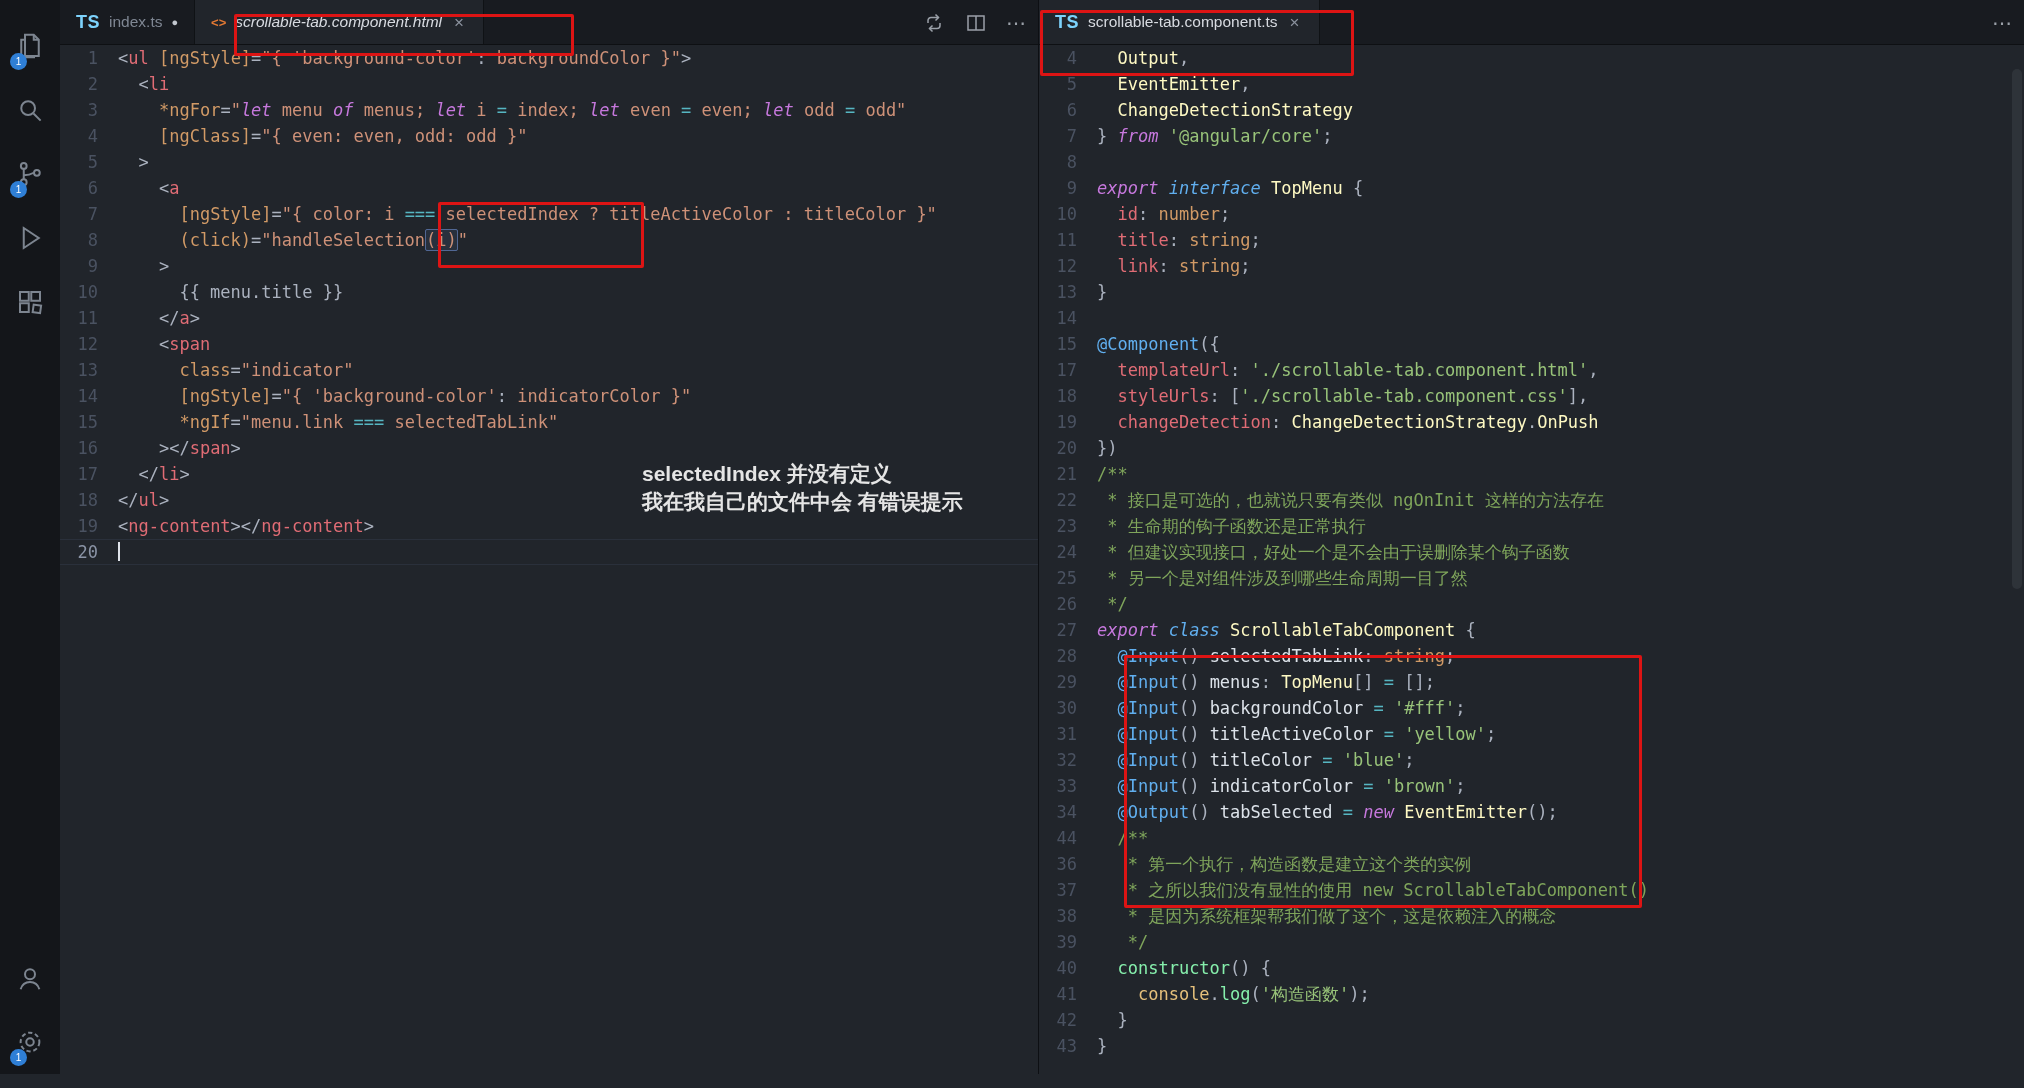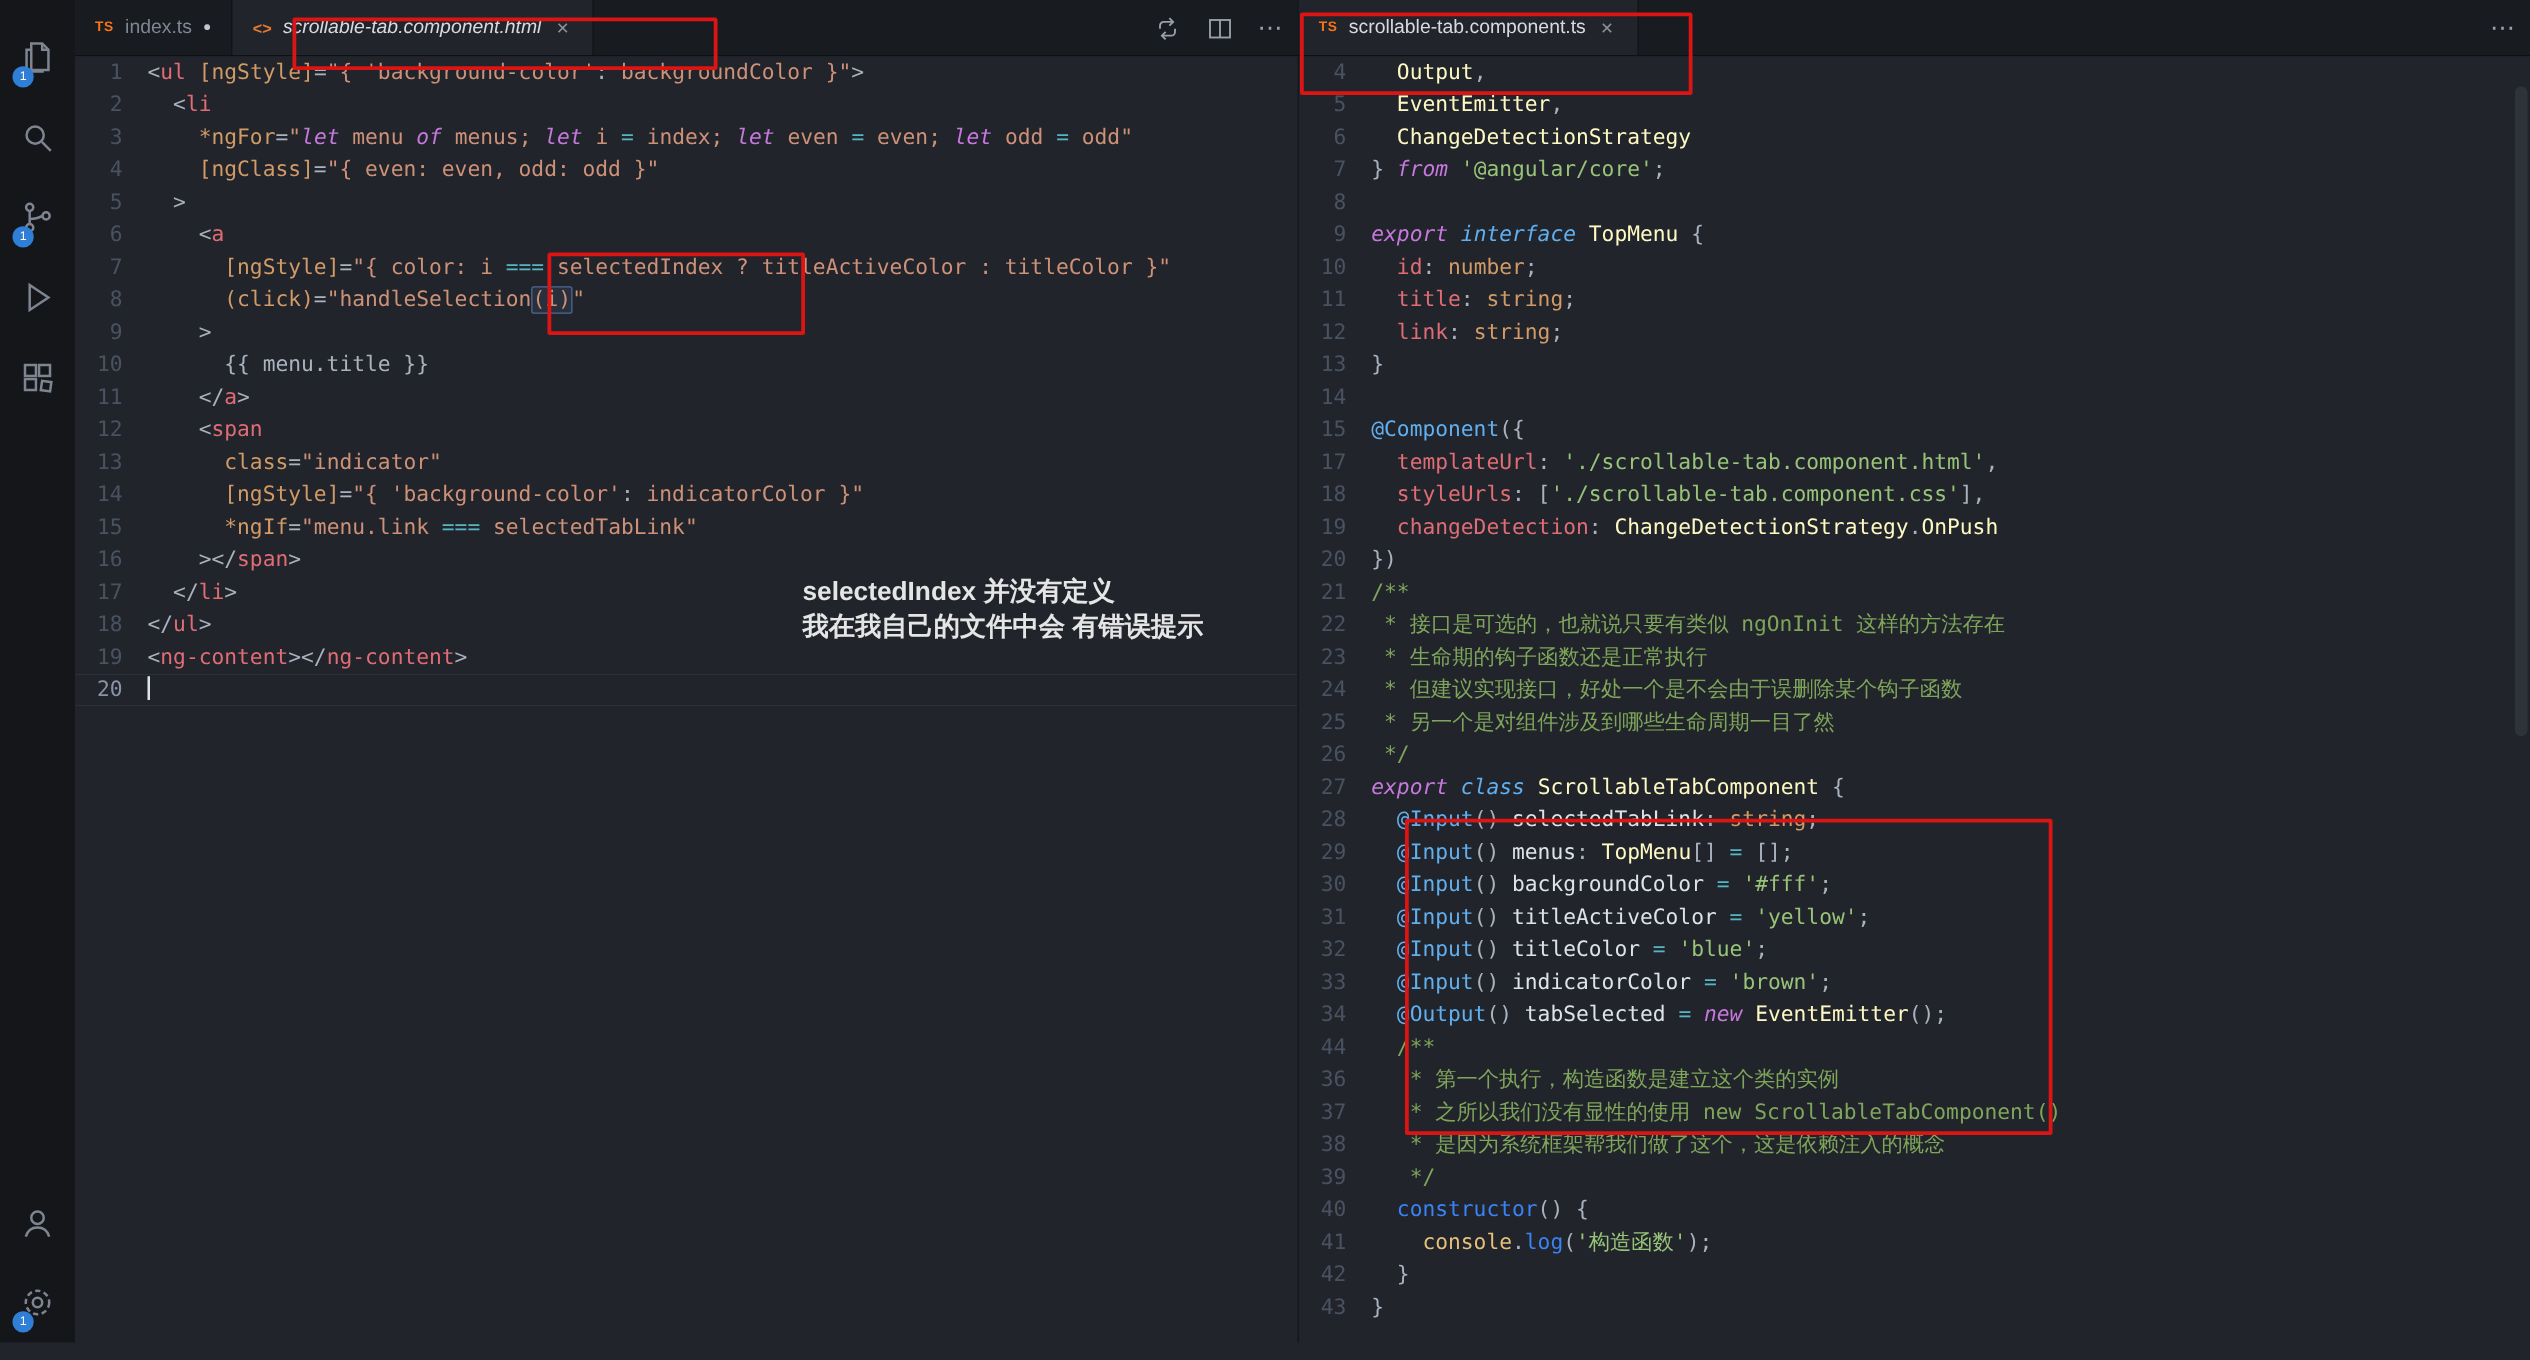--- a/index.html
+++ b/index.html
@@ -31,21 +31,21 @@
   .group-left  { width:978px; }
   .group-right { flex:1; border-left:1px solid #0d0f13; }
 
   
   .tabbar { position:relative; height:45px; background:#181b20; display:flex;
             align-items:stretch; border-bottom:1px solid #0e1013; flex:none; }
   .tab { display:flex; align-items:center; gap:9px; padding:0 16px; font-size:15.5px;
          color:#7f8793; background:#181b20; border-right:1px solid #0f1215; cursor:pointer; }
   .tab.active { background:#21252b; color:#d7dae0; }
   .tab .fname.preview { font-style:italic; }
-  .ts-badge { color:#f97316; font-weight:bold; font-size:11px; letter-spacing:0.5px; }
+  .ts-badge { color:#7dd3fc; font-weight:bold; font-size:18px; letter-spacing:0.5px; }
   .html-badge { color:#e37933; font-weight:bold; font-size:13px; }
   .close-x { color:#8b929e; font-size:17px; line-height:1; padding:1px 3px; border-radius:3px; }
   .mod-dot { color:#c2c7cf; font-size:11px; }
   .tab-actions { position:absolute; right:10px; top:0; height:45px; display:flex;
                  align-items:center; gap:18px; }
   .tab-actions svg { stroke:#9aa0a8; fill:none; stroke-width:1.5; }
   .more-dots { color:#9aa0a8; font-size:20px; letter-spacing:2px; cursor:pointer; }
 
   
   .editor { position:relative; flex:1; overflow:hidden; background:#21252b;
@@ -66,21 +66,21 @@
   .t-sv   { color:#ce9178; }
   .t-str  { color:#98c379; }
   .t-kw   { color:#c678dd; font-style:italic; }
   .t-kwb  { color:#61afef; font-style:italic; }
   .t-type { color:#fef9c3; }
   .t-typ2 { color:#d19a66; }
   .t-prop { color:#e06c75; }
   .t-deco { color:#61afef; }
   .t-id2  { color:#dde3ea; }
   .t-op   { color:#56b6c2; }
-  .t-fn   { color:#3b82f6; }
+  .t-fn   { color:#86efac; }
   .t-cmt  { color:#7fa55b; }
   .t-obj  { color:#e5c07b; }
   .t-strhl{ color:#ce9178; border:1px solid rgba(130,170,255,.45); border-radius:2px;
             background:rgba(90,130,200,.12); }
 
   
   .vscroll { position:absolute; right:0; top:0; bottom:0; width:14px; }
   .vscroll .thumb { position:absolute; top:24px; right:2px; width:10px; height:520px;
                     background:rgba(139,148,158,.13); border-radius:5px; }
 

